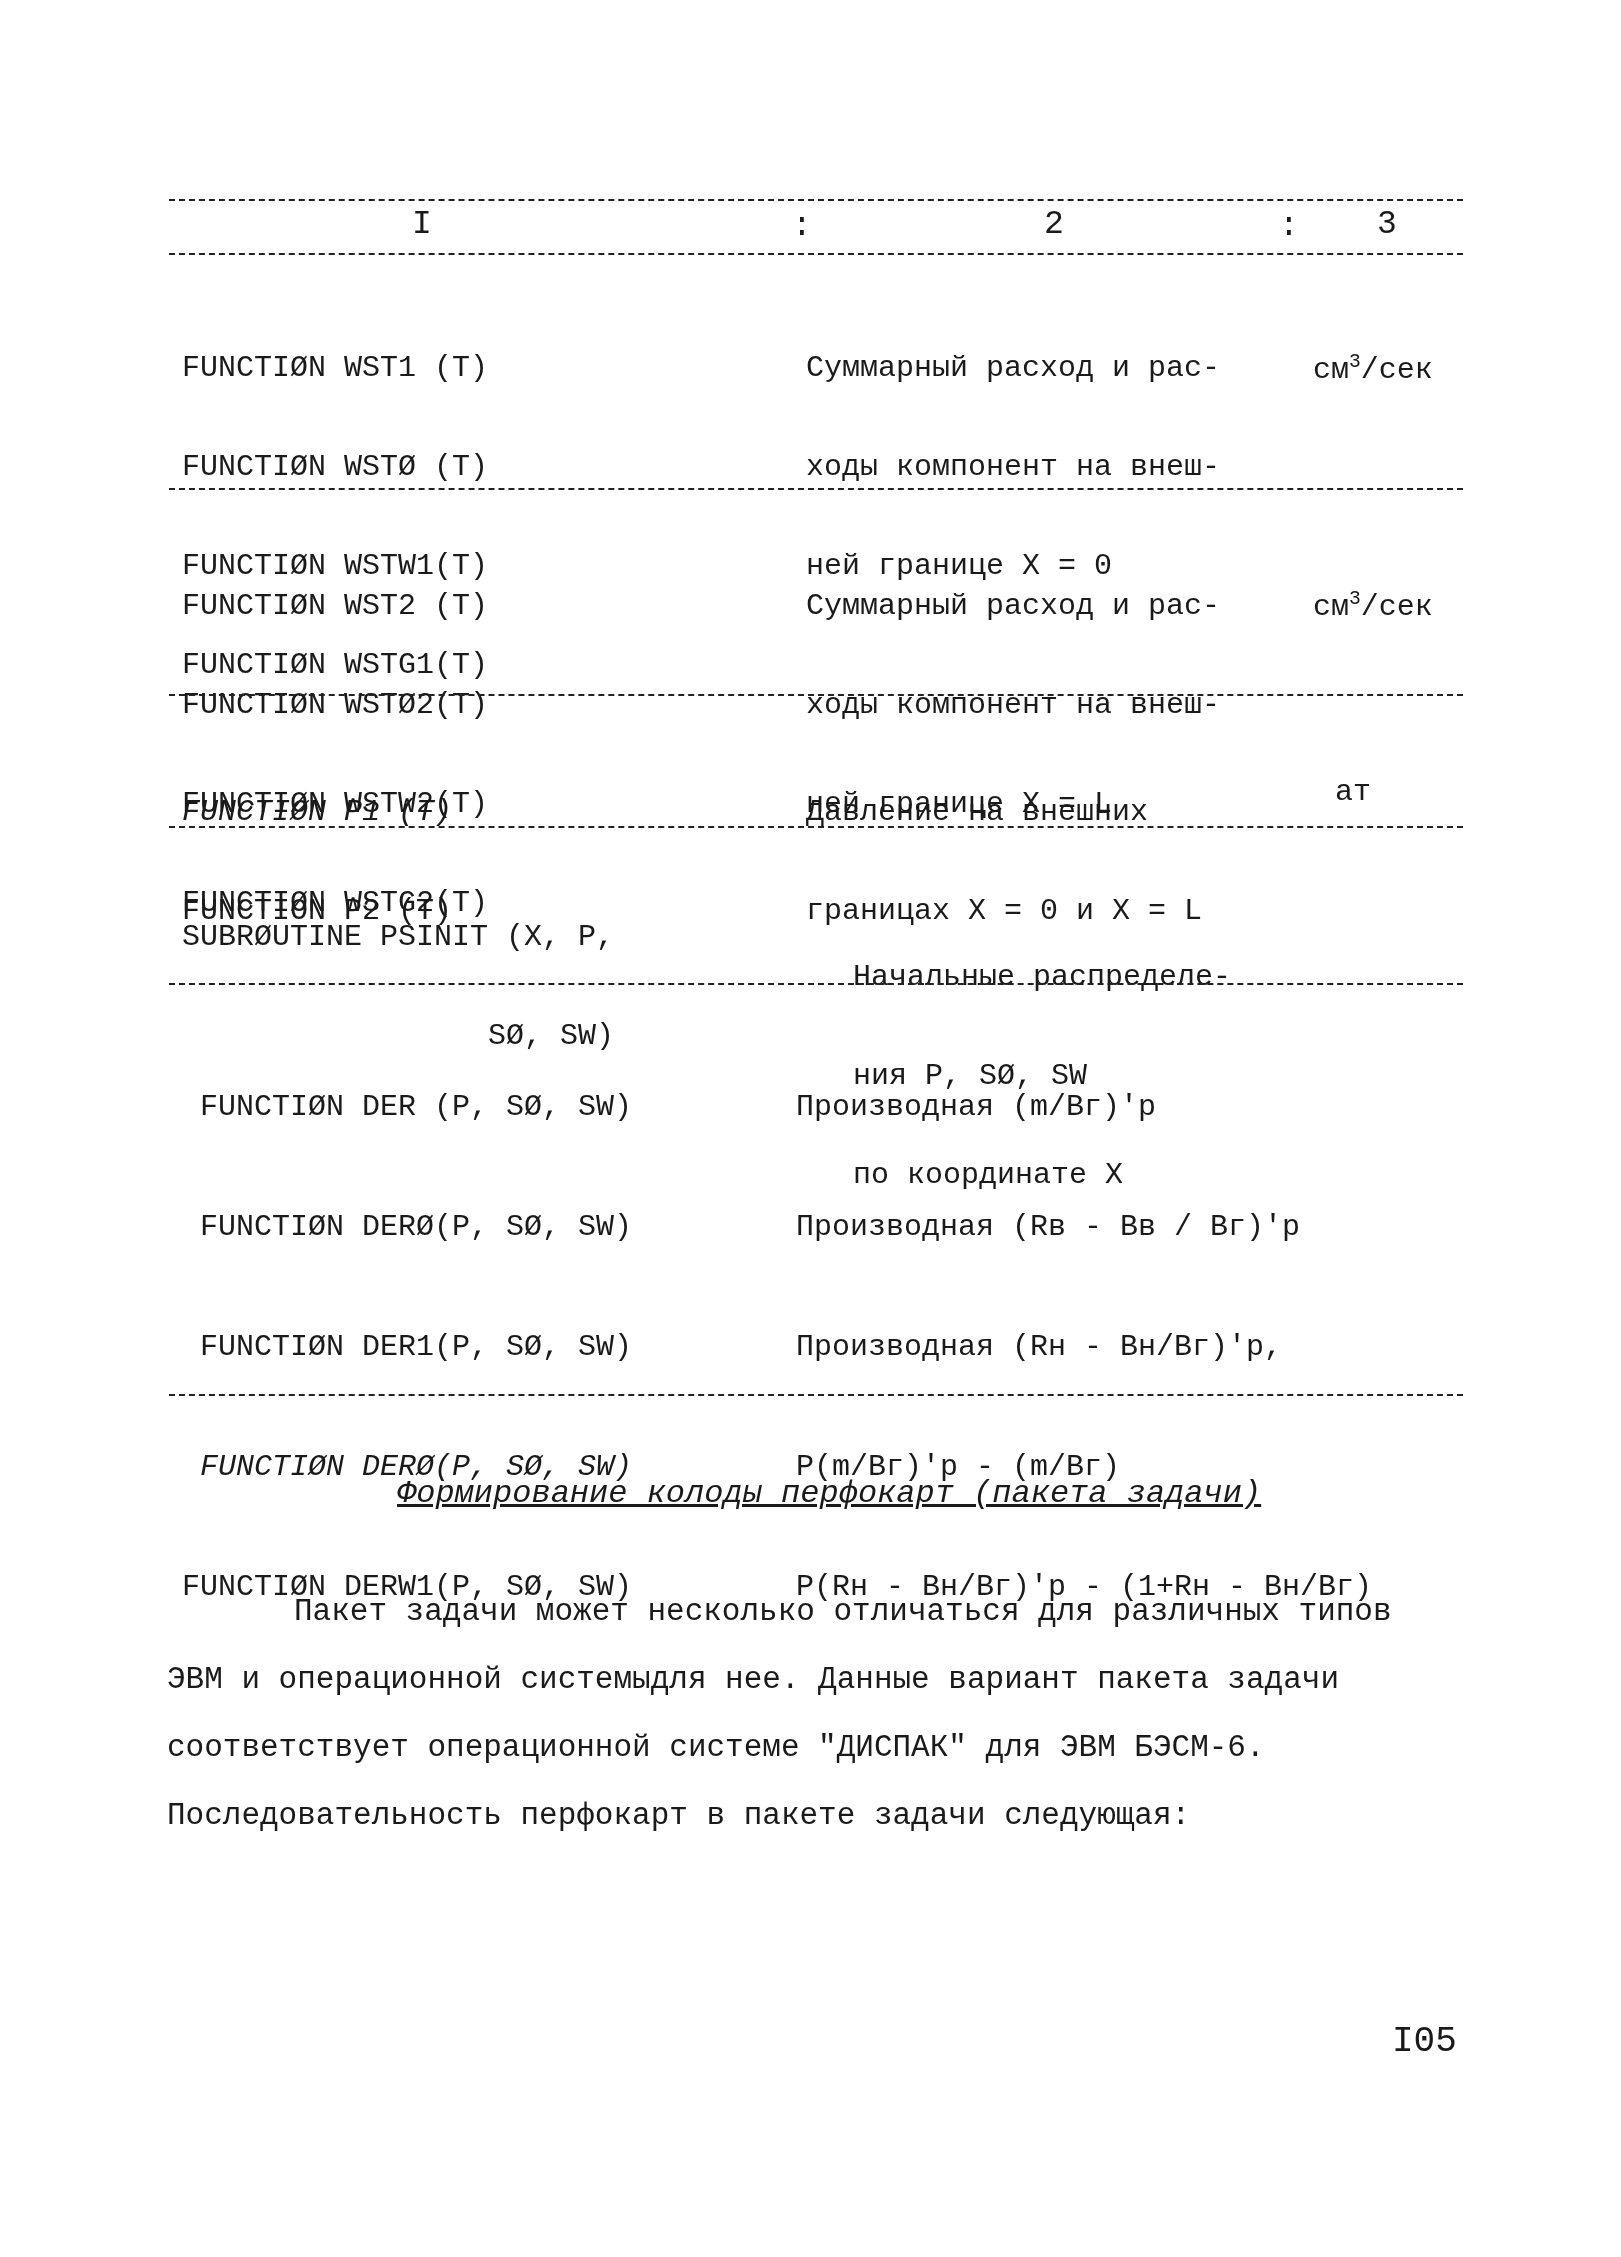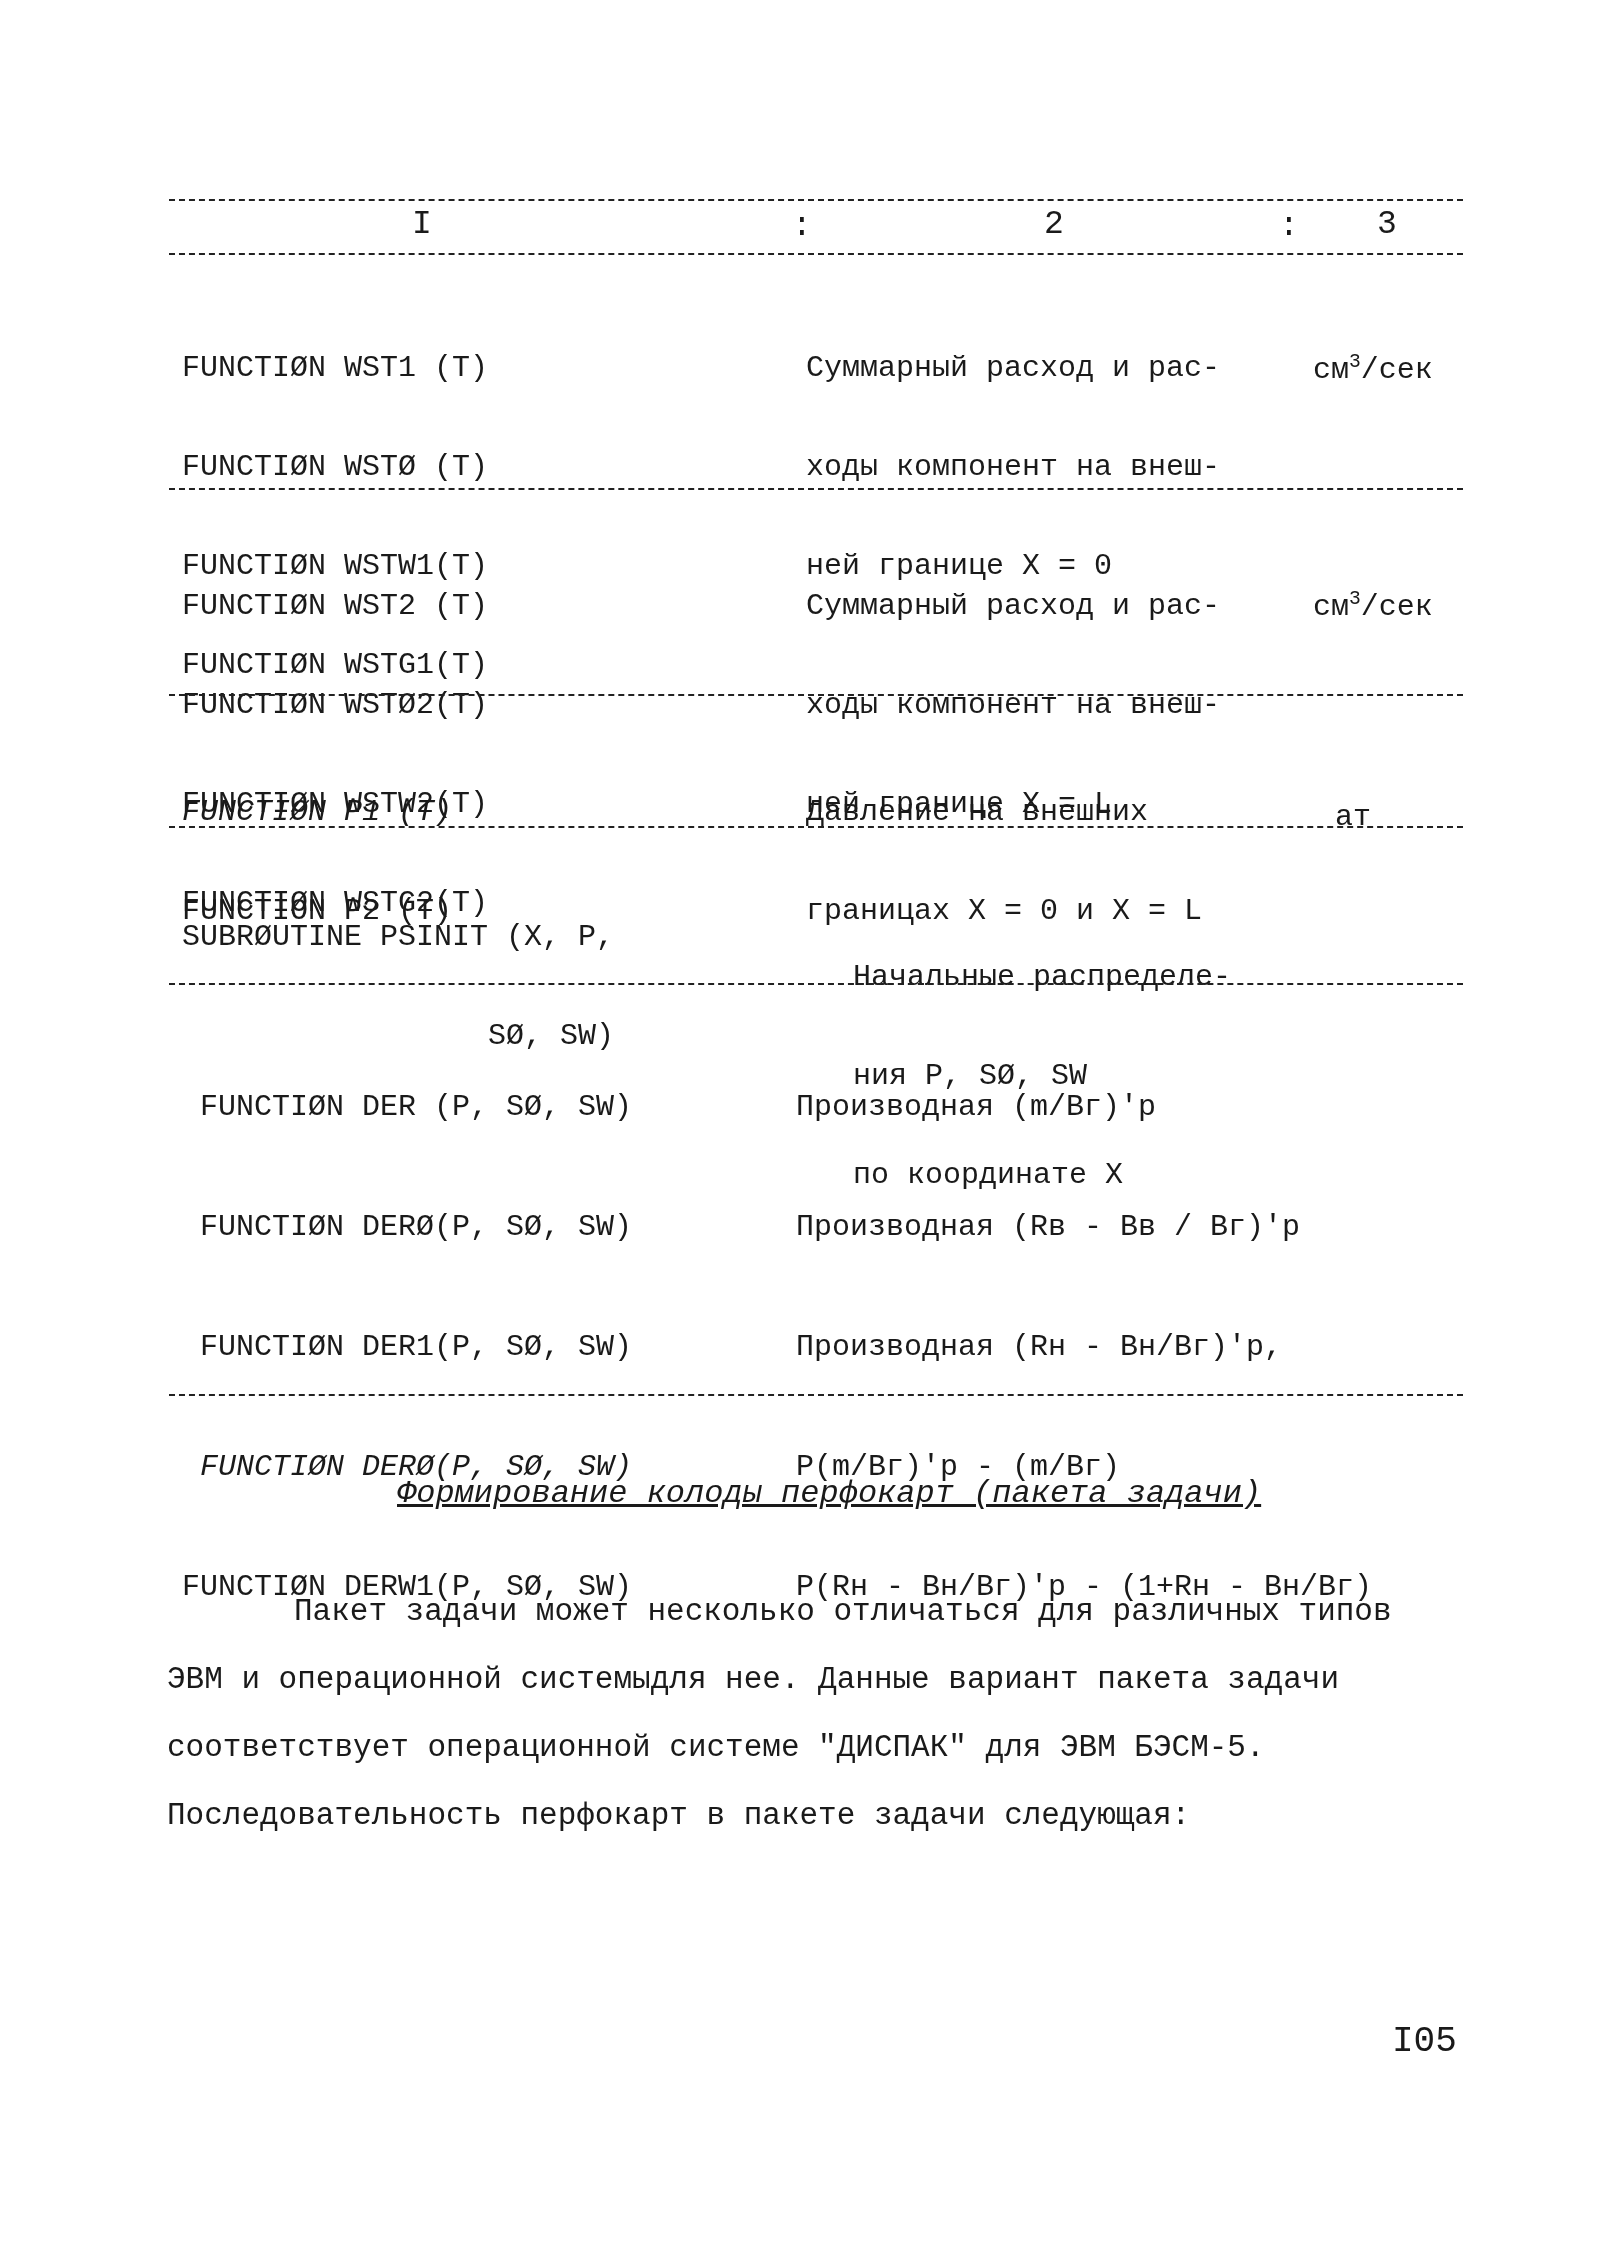--- a/index.html
+++ b/index.html
@@ -61,21 +61,21 @@
 <div class="dash" style="top:694px;"></div>
 
 <div class="col1" style="top:730px; font-style:italic;">
   <span class="fn-line">FUNCTIØN P1 (T)</span>
   <span class="fn-line" style="font-style:normal;">FUNCTION P2 (T)</span>
 </div>
 <div class="col2" style="top:730px;">
   <span class="fn-line">Давление на внешних</span>
   <span class="fn-line">границах X = 0 и X = L</span>
 </div>
-<div class="col3" style="left:1335px; top:800px;font-family:Liberation Mono, monospace;">ат</div>
+<div class="col3" style="left:1335px; top:775px;font-family:Liberation Mono, monospace;">ат</div>
 <div class="dash" style="top:826px;"></div>
 
 <div class="col1" style="top:855px;">
   <span class="fn-line">SUBRØUTINE PSINIT (X, P,</span>
   <span class="fn-line">SØ, SW)</span>
 </div>
 <div class="col2" style="top:895px;margin-left:47px;">
   <span class="fn-line">Начальные распределе-</span>
   <span class="fn-line">ния P, SØ, SW</span>
   <span class="fn-line">по координате X</span>
@@ -93,16 +93,16 @@
   <span class="fn-line">Производная (m/Bг)'p</span>
   <span class="fn-line">Производная (Rв - Bв / Bг)'p</span>
   <span class="fn-line">Производная (Rн - Bн/Bг)'p,</span>
   <span class="fn-line">P(m/Bг)'p - (m/Bг)</span>
   <span class="fn-line">P(Rн - Bн/Bг)'p - (1+Rн - Bн/Bг)</span>
 </div>
 <div class="dash" style="top:1394px;"></div>
 
 <div class="section-title">Формирование колоды перфокарт (пакета задачи)</div>
 
-<div class="para"><span class="indent"></span><span>Пакет задачи может несколько отличаться для различных типов ЭВМ и операционной системыдля нее. Данные вариант пакета задачи соответствует операционной системе "ДИСПАК" для ЭВМ БЭСМ-5. Последовательность перфокарт в пакете задачи следующая:</span></div>
+<div class="para"><span class="indent"></span><span>Пакет задачи может несколько отличаться для различных типов ЭВМ и операционной системыдля нее. Данные вариант пакета задачи соответствует операционной системе "ДИСПАК" для ЭВМ БЭСМ-6. Последовательность перфокарт в пакете задачи следующая:</span></div>
 
 <div class="page-num">I05</div>
 
 
 </body></html>

